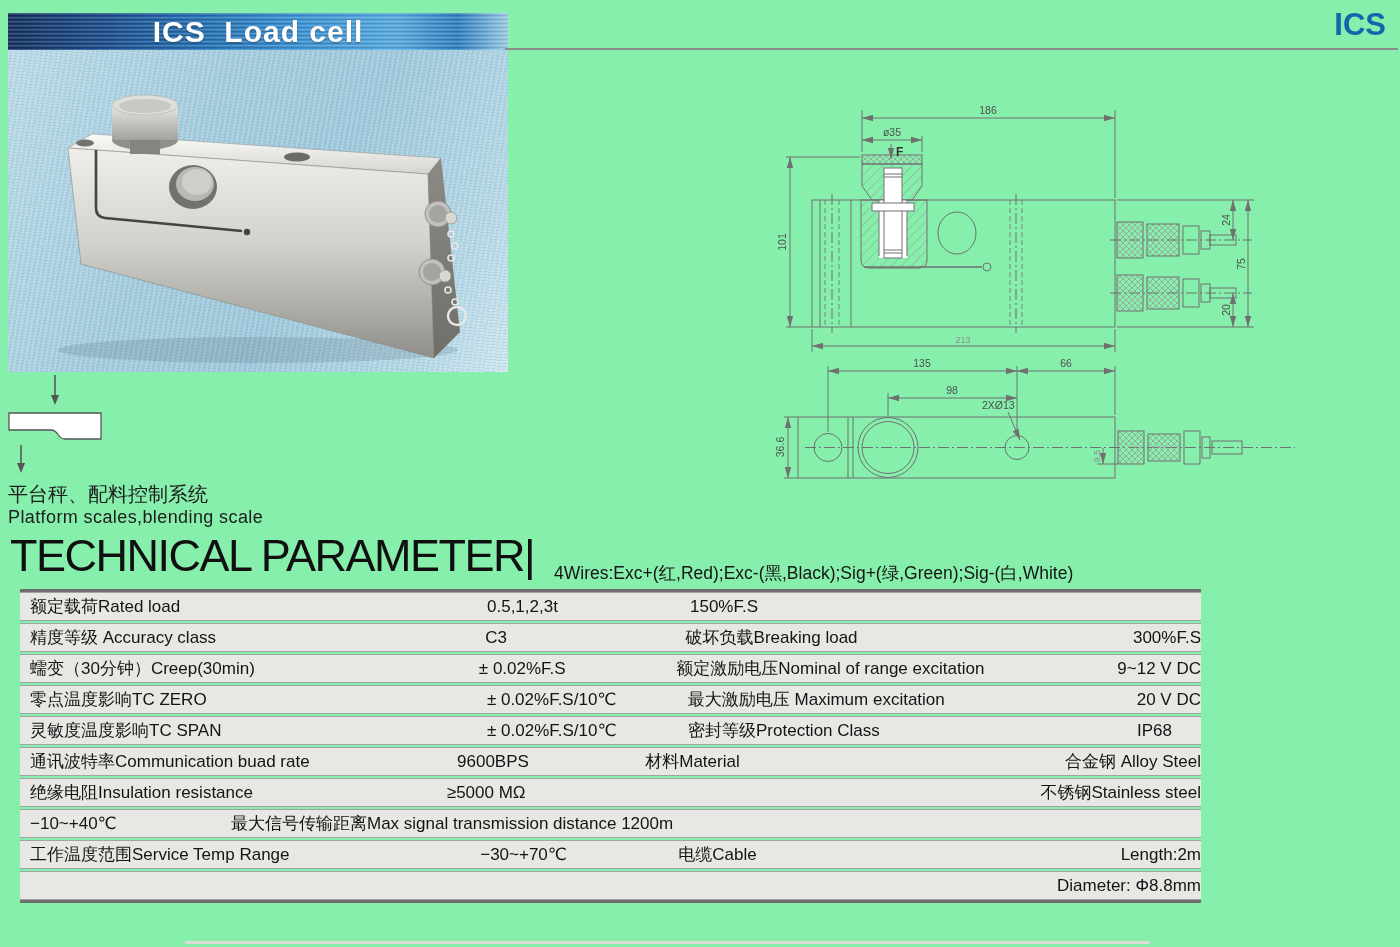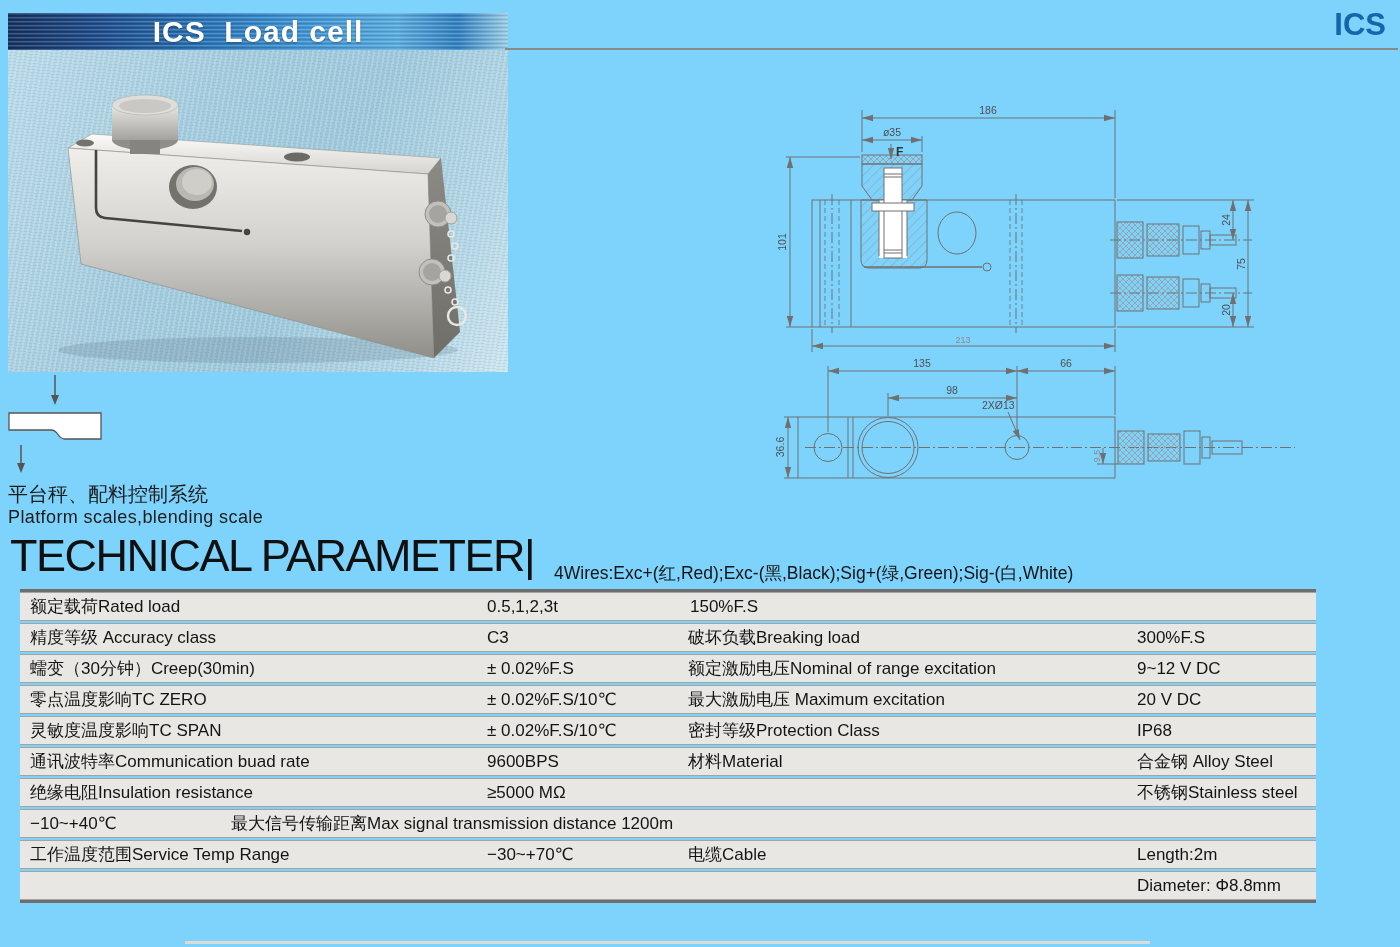--- a/index.html
+++ b/index.html
@@ -1,16 +1,16 @@
 <!DOCTYPE html>
 <html><head>
 <meta charset="utf-8">
 <style>
   html,body{margin:0;padding:0;background:#fff;}
-  .page{position:relative;width:1400px;height:947px;background:#7dd3fc;overflow:hidden;
+  .page{position:relative;width:1400px;height:947px;background:#86efac;overflow:hidden;
         font-family:"Liberation Sans","DejaVu Sans",sans-serif;color:#141414;}
 
   
   .banner{position:absolute;left:8px;top:13px;width:500px;height:37px;
     background:
       repeating-linear-gradient(180deg, rgba(255,255,255,0.20) 0 1px, rgba(0,0,0,0.10) 2px 3px, rgba(255,255,255,0) 3px 4px),
       linear-gradient(90deg,#13305f 0%,#1b4a8a 18%,#2470b3 38%,#3b92d4 58%,#57abdf 78%,#2e7fc0 90%,#9ccfe8 100%);
     display:flex;align-items:center;justify-content:center;}
   .banner-title{color:#fff;font-weight:bold;font-size:30px;letter-spacing:1px;
     text-shadow:0 1px 2px rgba(0,0,0,0.35);white-space:pre;}
@@ -37,21 +37,21 @@
   
   .drw{position:absolute;left:760px;top:60px;width:640px;height:440px;}
   .drw line,.drw rect,.drw circle,.drw ellipse,.drw path{stroke:#707070;fill:none;stroke-width:1;}
   .drw .dd{stroke-dasharray:11,3,2,3;}
   .drw .ds{stroke-dasharray:5,3;stroke-width:0.8;}
   .drw text{fill:#4f4f4f;stroke:none;font:10.5px "Liberation Sans",sans-serif;}
   .drw .mid{text-anchor:middle;}
   .drw .sm{font-size:9px;fill:#8a8a8a;}
 
   
-  .ptable{position:absolute;left:20px;top:589px;width:1296px;
+  .ptable{position:absolute;left:20px;top:589px;width:1181px;
     border-top:3px solid #6e6e6e;border-bottom:3px solid #6e6e6e;box-sizing:border-box;}
   .trow{display:flex;height:27px;margin-bottom:2px;background:#e8e7e4;
     border-top:1px solid #a3a3a3;border-bottom:1px solid #a3a3a3;
     align-items:center;font-size:17px;white-space:nowrap;}
   .trow:last-child{margin-bottom:0;}
   .c{box-sizing:border-box;overflow:visible;}
   .c1{width:457px;padding-left:10px;}
   .c2{width:201px;padding-left:10px;}
   .c3{width:447px;padding-left:10px;}
   .c4{flex:1;padding-left:12px;}

